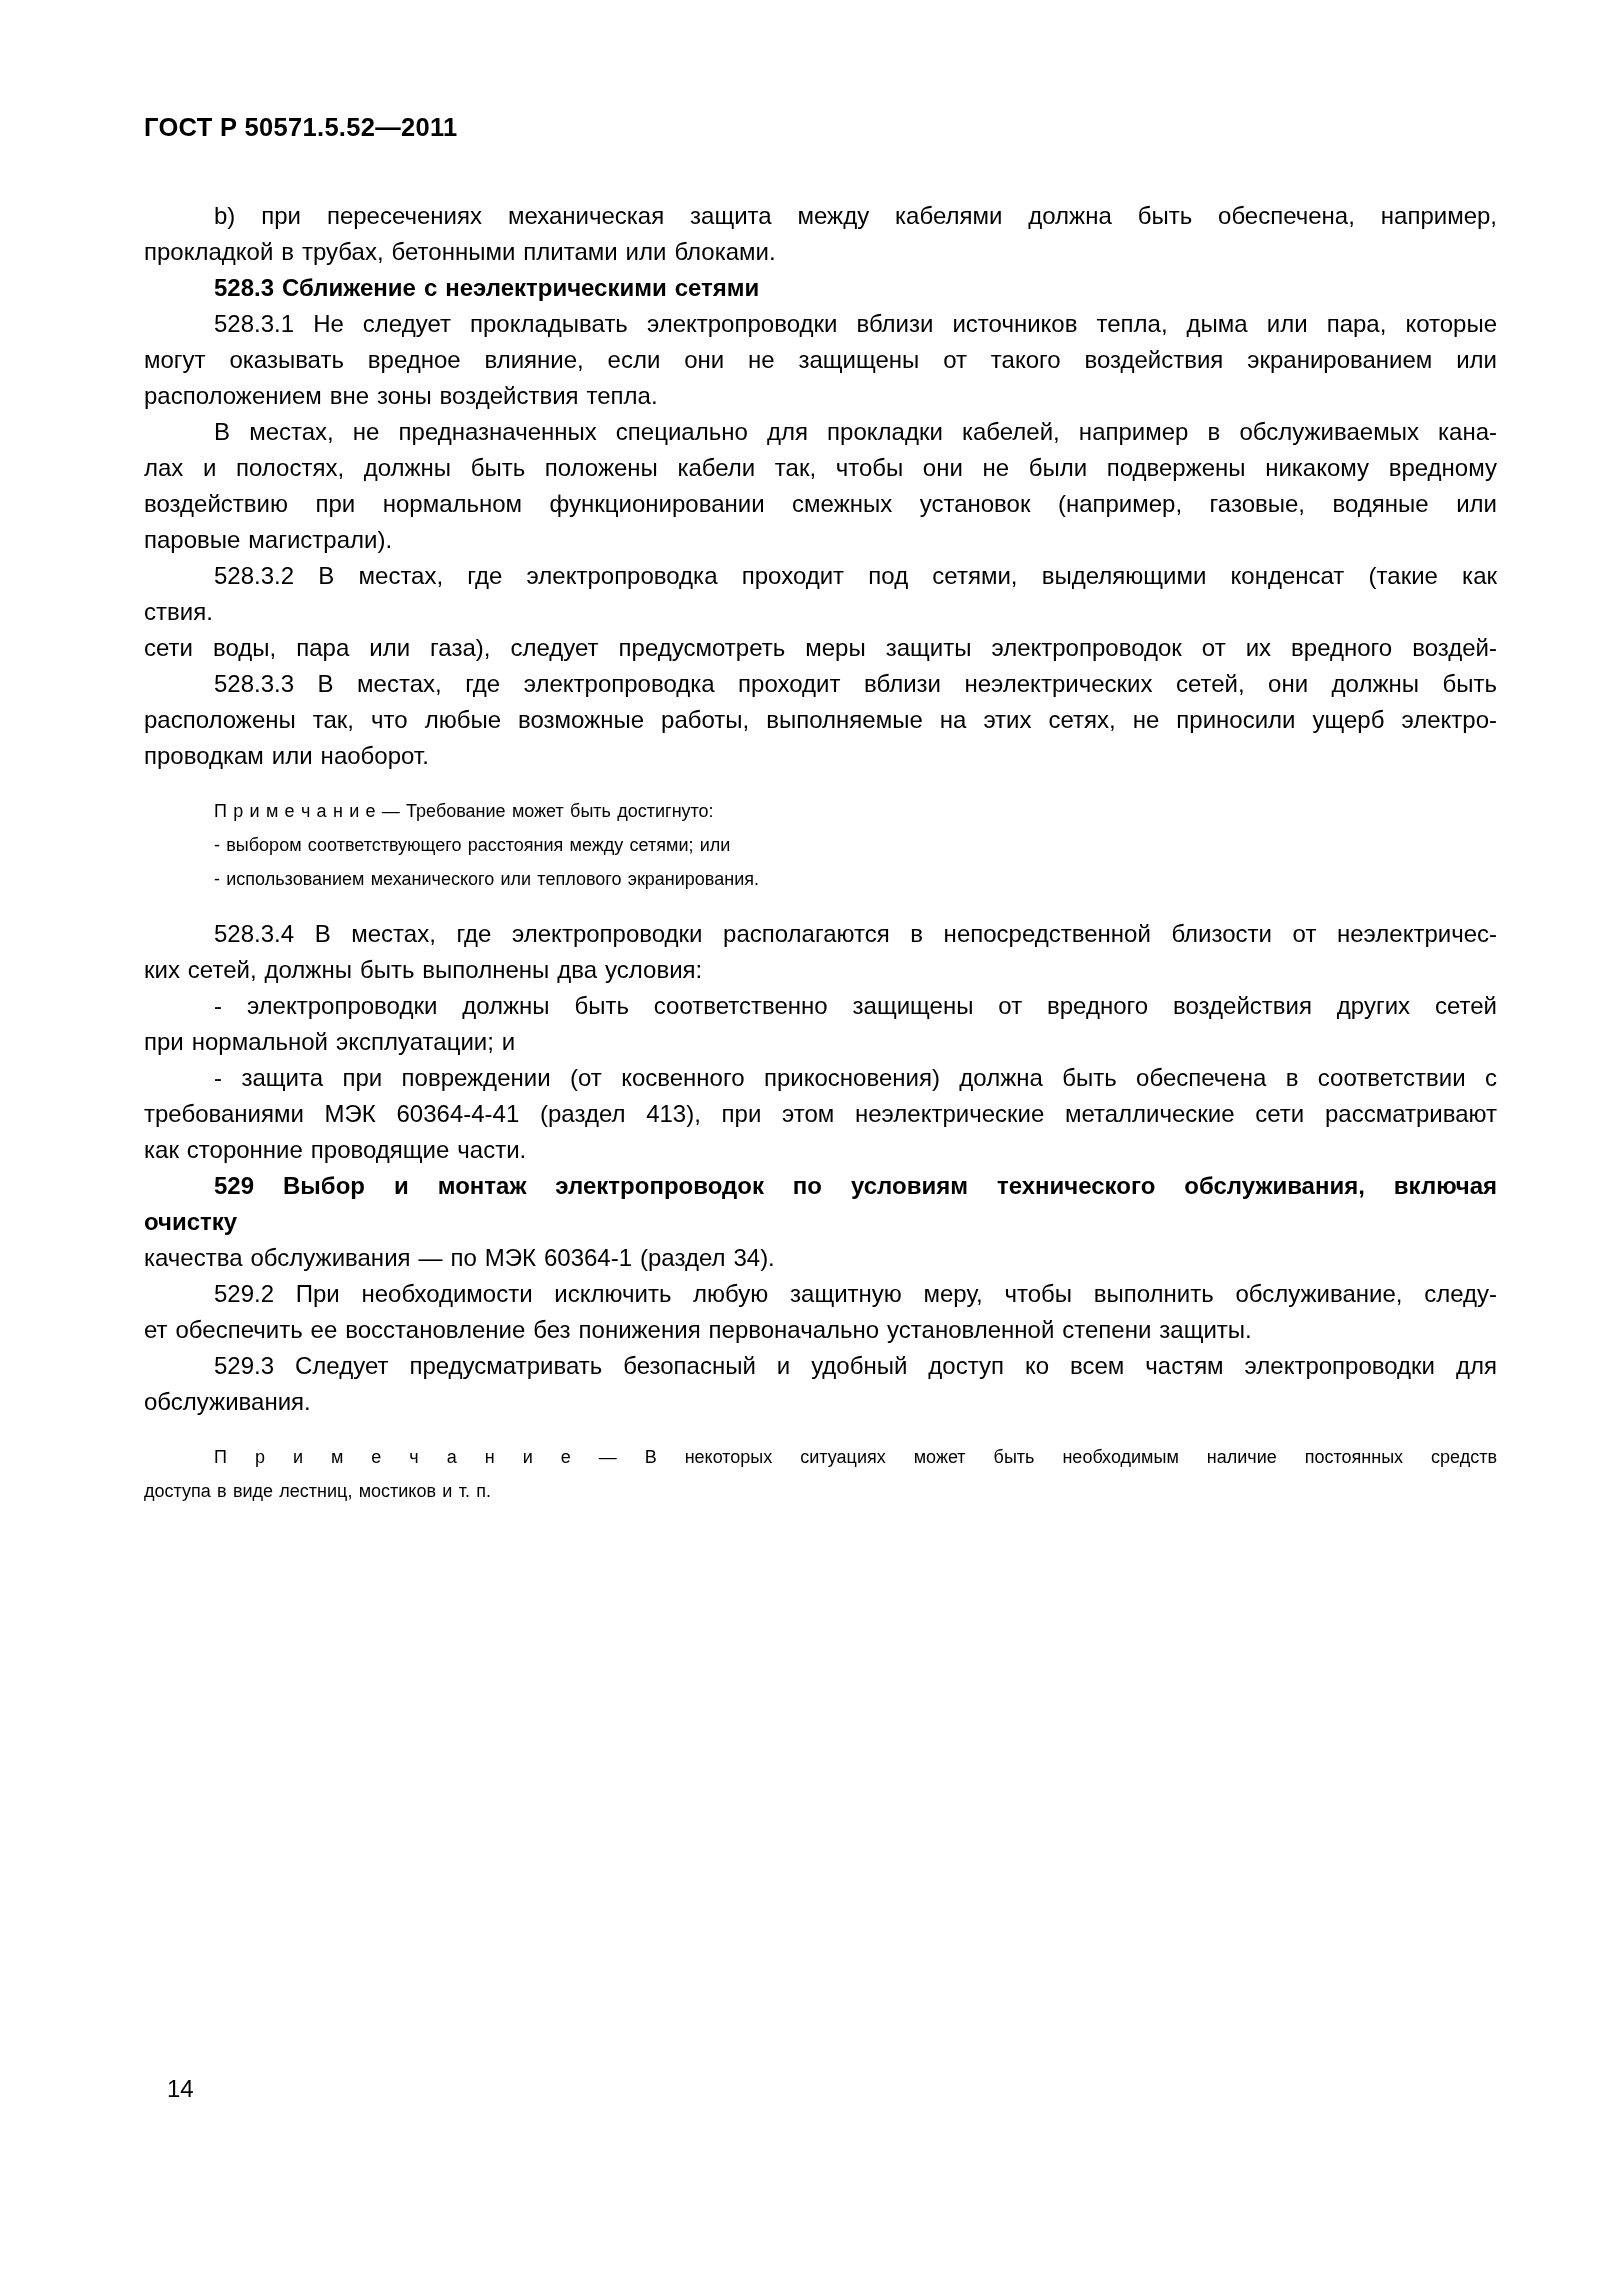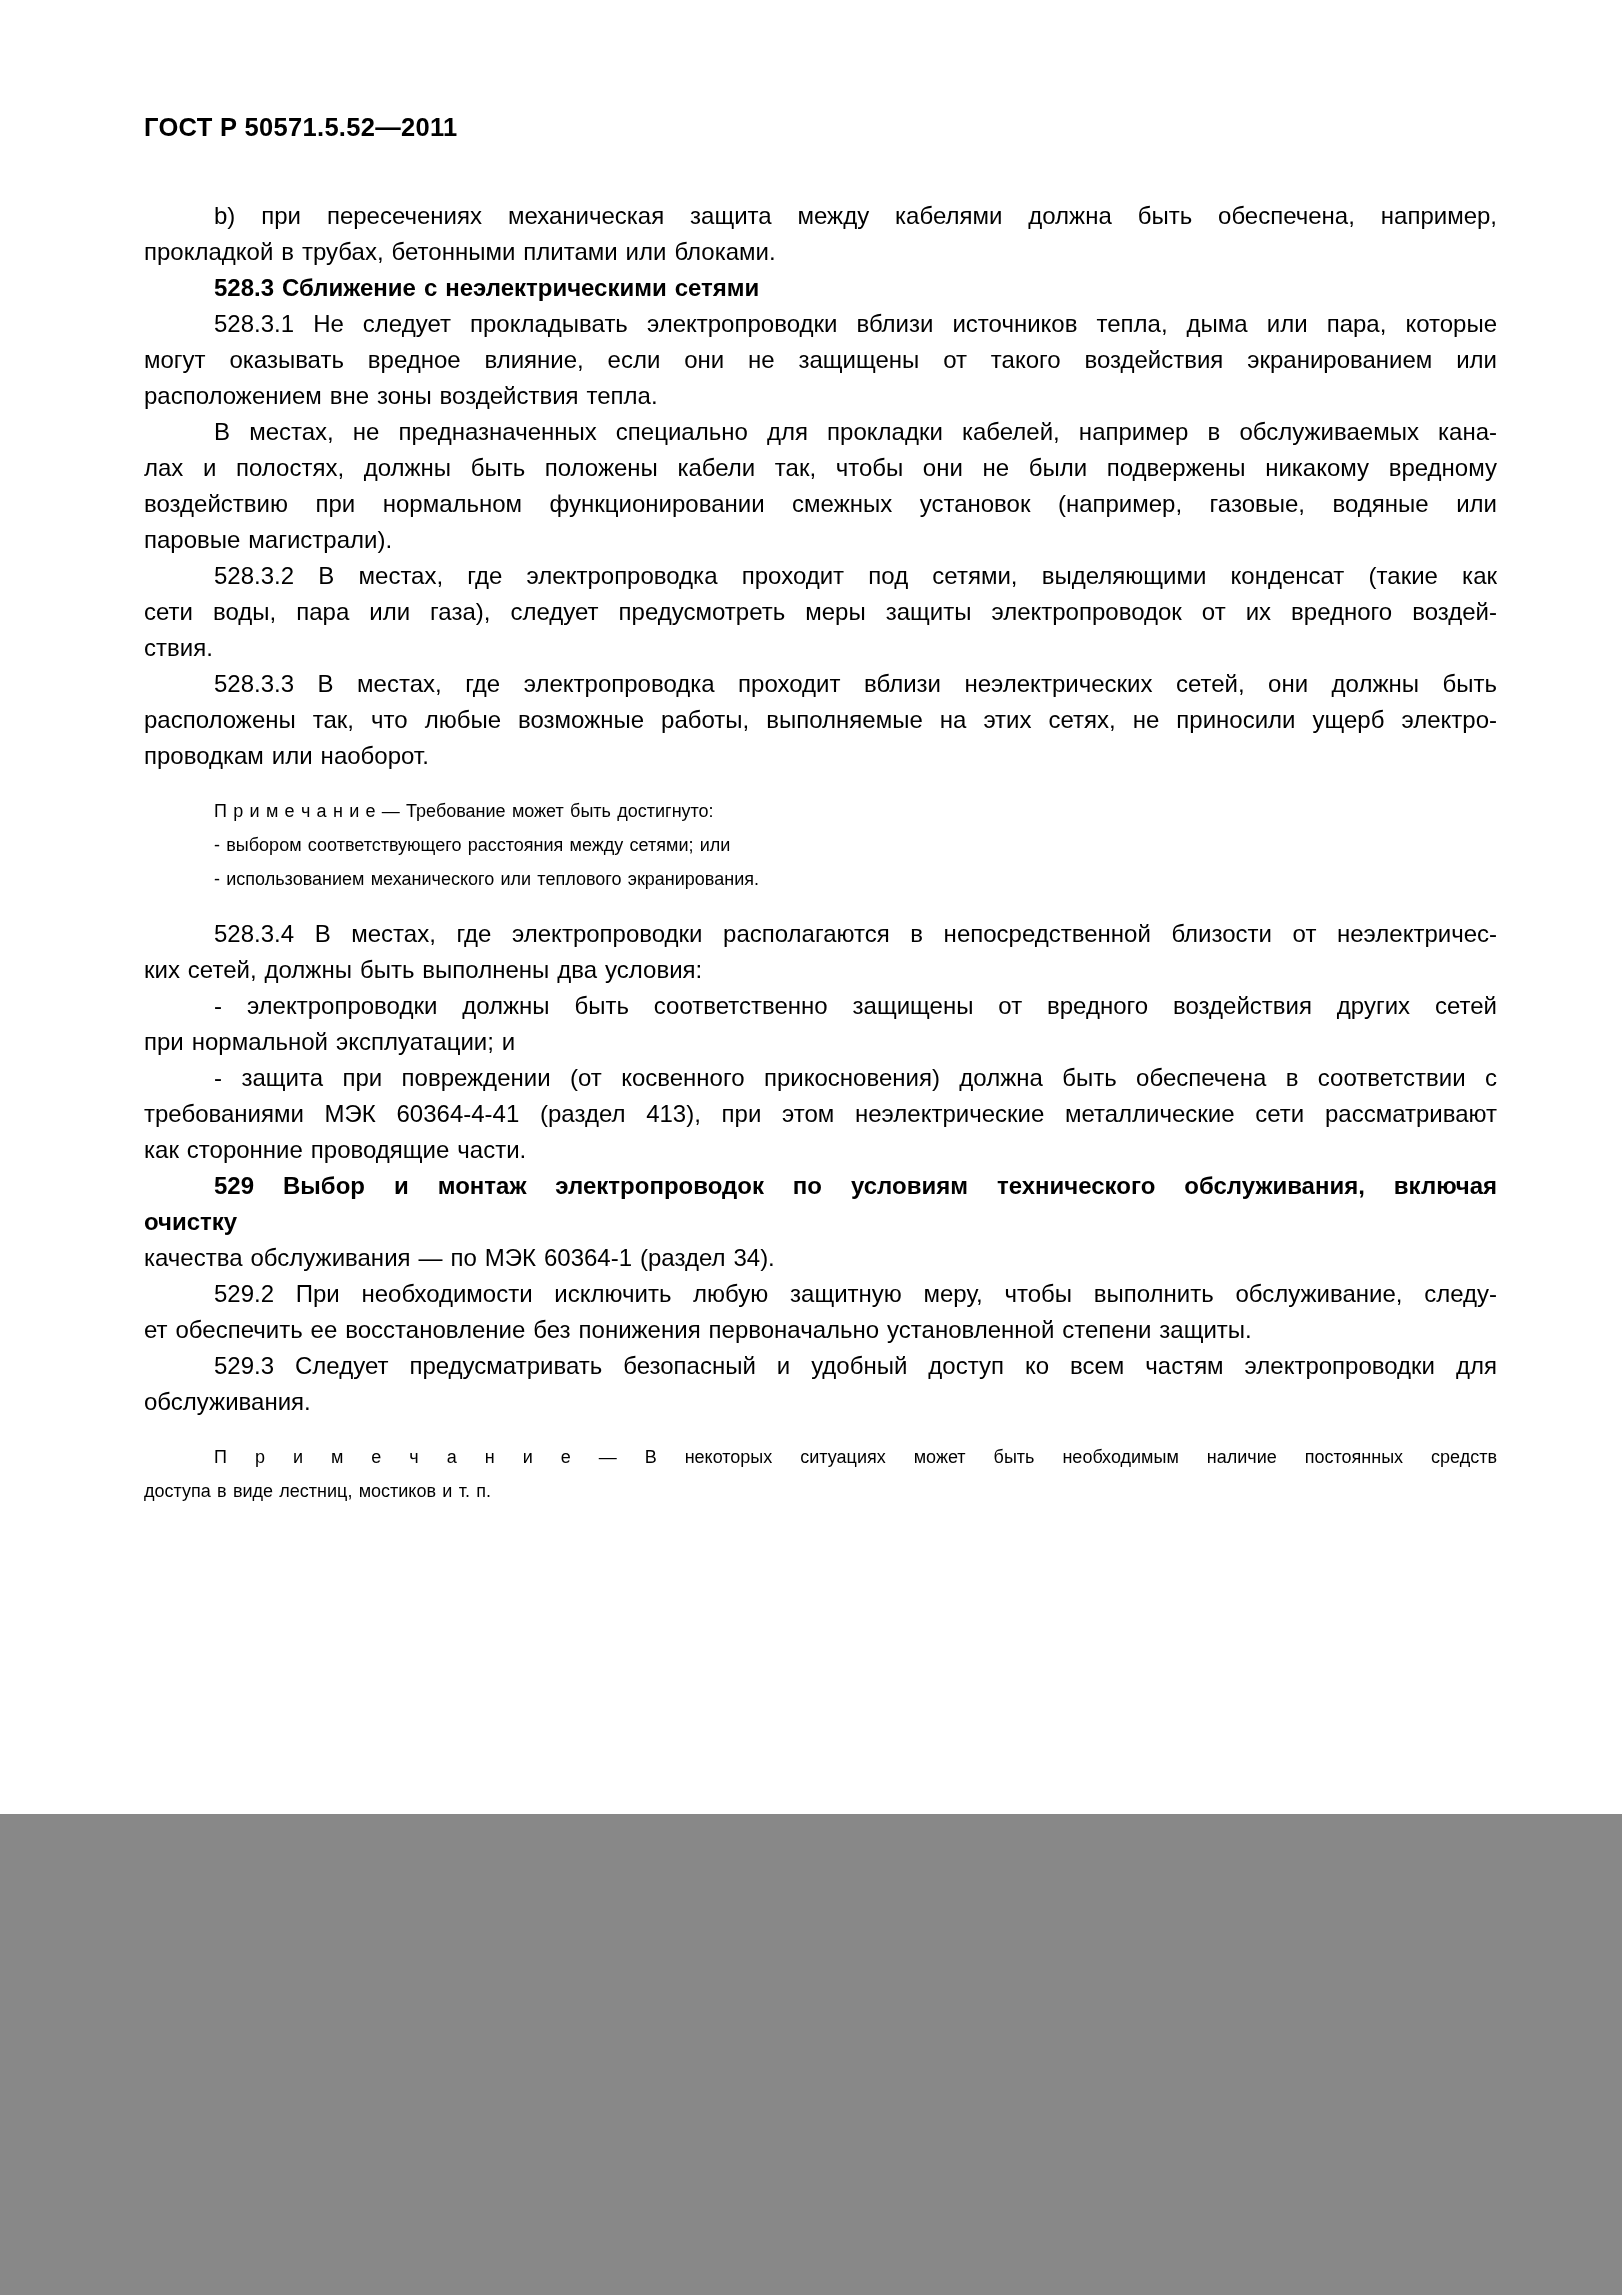--- a/index.html
+++ b/index.html
@@ -3,21 +3,21 @@
 <meta charset="utf-8">
 <style>
   html, body { margin: 0; padding: 0; }
   body {
     background: #888;
     font-family: "Liberation Sans", "DejaVu Sans", sans-serif;
   }
   .page {
     position: relative;
     width: 1623px;
-    height: 1814px;
+    height: 2295px;
     background: #ffffff;
     color: #000000;
     overflow: hidden;
   }
   .header {
     position: absolute;
     left: 144px;
     top: 113px;
     font-size: 25.5px;
     font-weight: bold;
@@ -79,22 +79,22 @@
         <div class="line last">расположением вне зоны воздействия тепла.</div>
       </div>
       <div class="block paragraph">
         <div class="line indent">В местах, не предназначенных специально для прокладки кабелей, например в обслуживаемых кана-</div>
         <div class="line">лах и полостях, должны быть положены кабели так, чтобы они не были подвержены никакому вредному</div>
         <div class="line">воздействию при нормальном функционировании смежных установок (например, газовые, водяные или</div>
         <div class="line last">паровые магистрали).</div>
       </div>
       <div class="block paragraph">
         <div class="line indent">528.3.2 В местах, где электропроводка проходит под сетями, выделяющими конденсат (такие как</div>
+        <div class="line last">ствия.</div>
         <div class="line">сети воды, пара или газа), следует предусмотреть меры защиты электропроводок от их вредного воздей-</div>
-        <div class="line last">ствия.</div>
       </div>
       <div class="block paragraph">
         <div class="line indent">528.3.3 В местах, где электропроводка проходит вблизи неэлектрических сетей, они должны быть</div>
         <div class="line">расположены так, что любые возможные работы, выполняемые на этих сетях, не приносили ущерб электро-</div>
         <div class="line last">проводкам или наоборот.</div>
       </div>
       <div class="block note">
         <div class="line indent last">П р и м е ч а н и е — Требование может быть достигнуто:</div>
         <div class="line indent last">- выбором соответствующего расстояния между сетями; или</div>
         <div class="line indent last">- использованием механического или теплового экранирования.</div>

